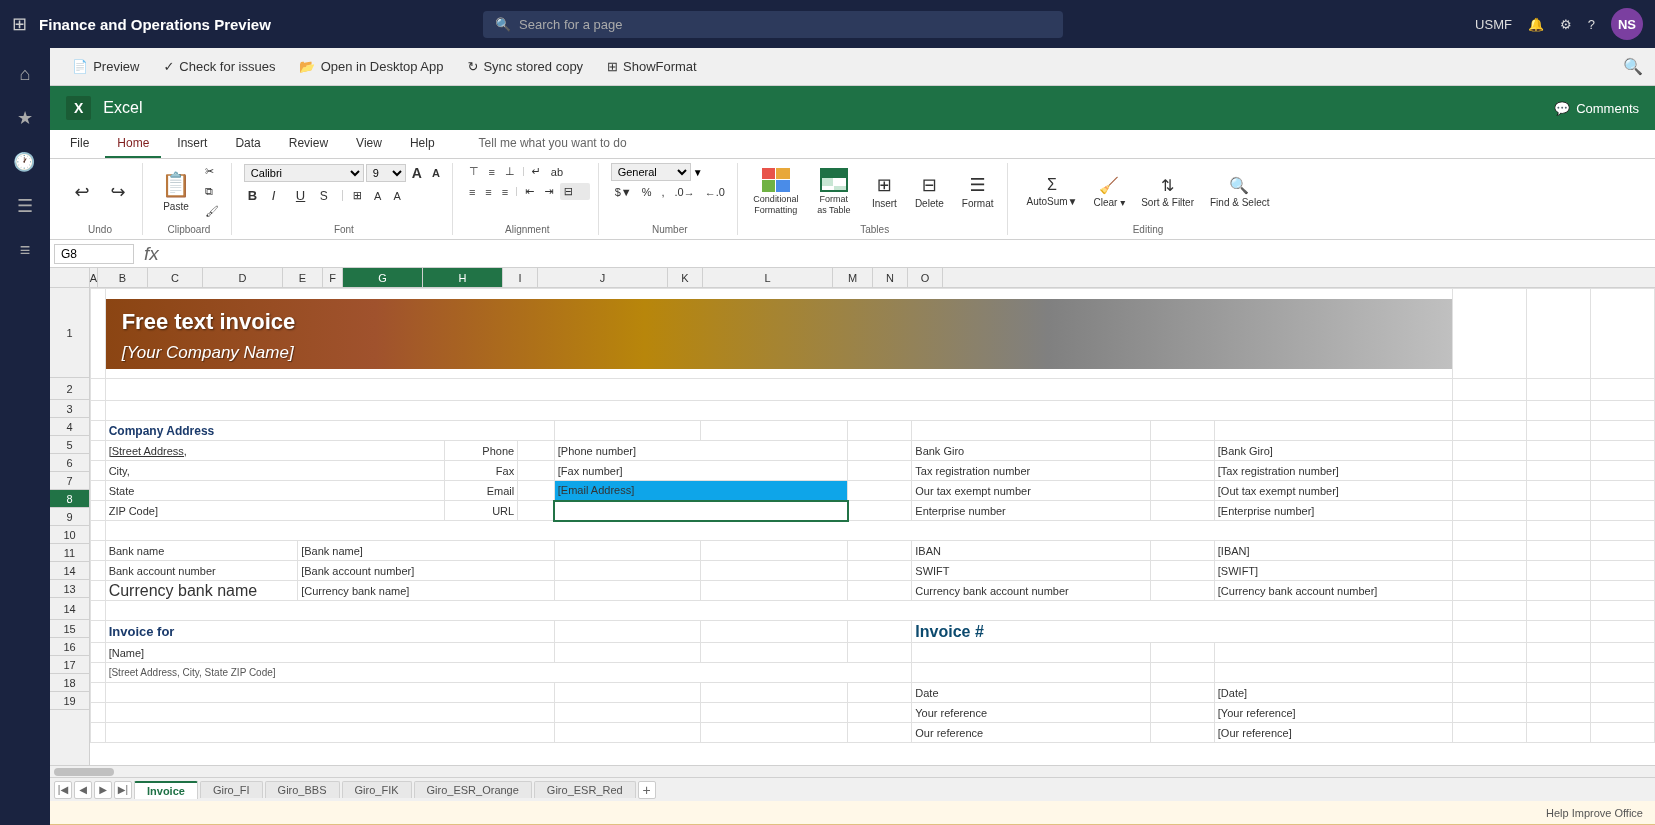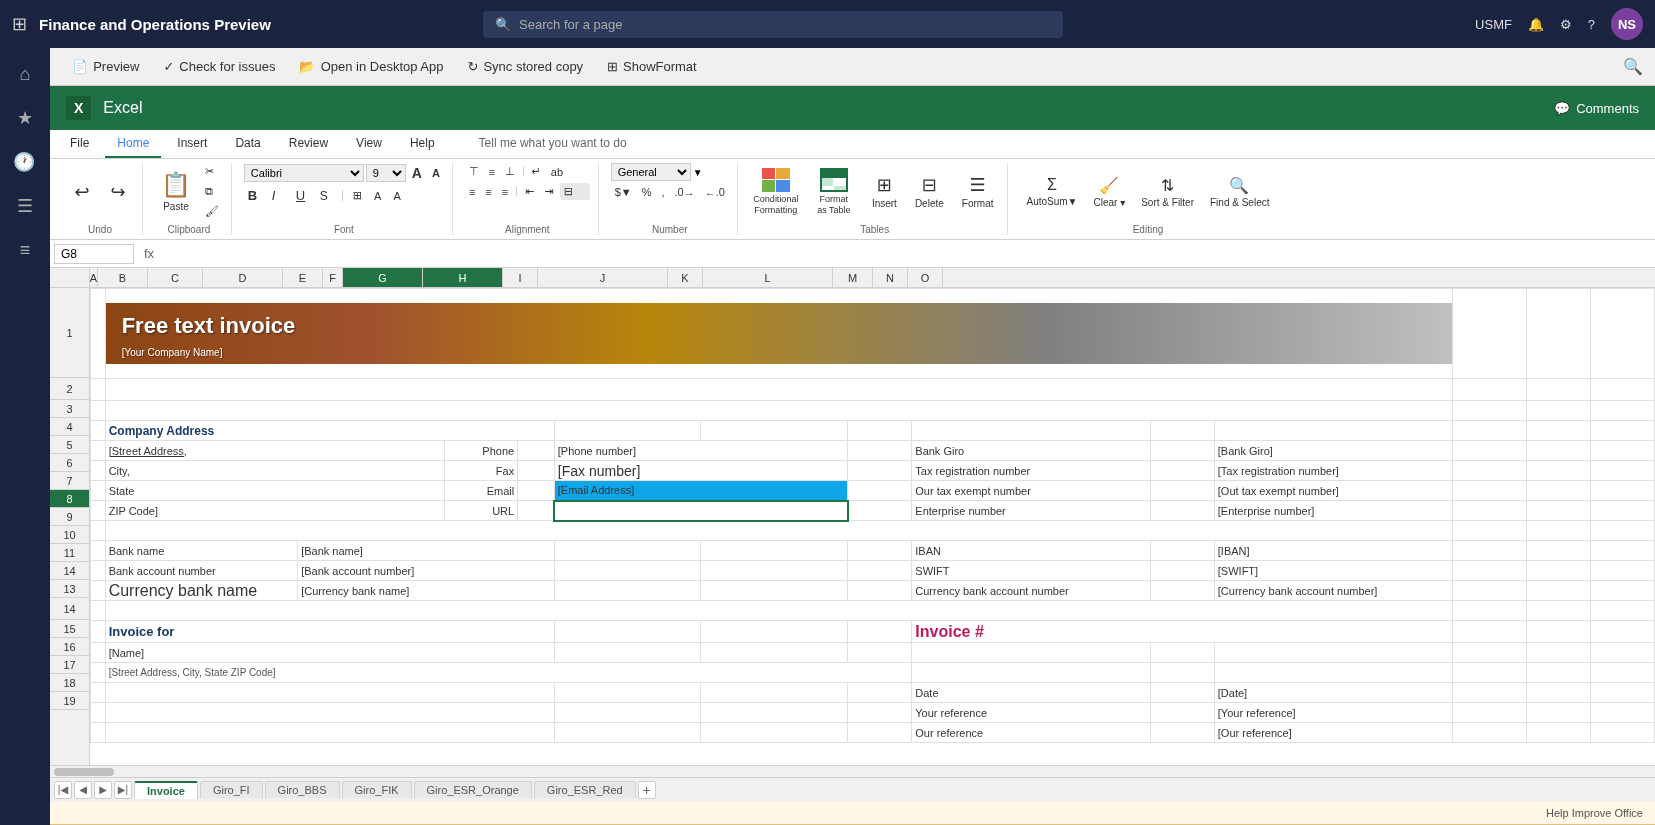--- a/index.html
+++ b/index.html
@@ -98,21 +98,21 @@
       gap: 4px;
     }
     .ribbon-tab {
       padding: 6px 12px;
       font-size: 12px;
       cursor: pointer;
       color: #333;
       border-bottom: 2px solid transparent;
     }
     .ribbon-tab.active {
-      color: #3b82f6;
+      color: #7f1d1d;
       border-bottom: 2px solid #1e7145;
     }
     .ribbon-tab-tell {
       margin-left: 16px;
       color: #666;
       font-size: 12px;
       padding: 6px 12px;
     }
     .ribbon-content {
       display: flex;
@@ -175,21 +175,21 @@
       background: #fff;
       padding: 0 4px;
       gap: 4px;
     }
     .formula-bar-cell {
       width: 80px;
       border: 1px solid #ccc;
       padding: 2px 6px;
       font-size: 12px;
     }
-    .formula-bar-fx { color: #666; font-size: 13px; padding: 0 6px; text-align: right; }
+    .formula-bar-fx { color: #666; font-style: italic; font-size: 19px; padding: 0 6px; text-align: right; }
     .formula-bar-input {
       flex: 1;
       border: none;
       outline: none;
       font-size: 12px;
       padding: 2px 4px;
     }
 
     
     .col-headers {
@@ -268,23 +268,24 @@
       position: relative;
     }
     .invoice-banner-title {
       color: white;
       font-size: 22px;
       font-weight: bold;
       text-shadow: 1px 1px 2px rgba(0,0,0,0.5);
     }
     .invoice-banner-company {
       color: white;
-      font-size: 10px;
+      font-size: 17px;
       margin-top: 8px;
       text-shadow: 1px 1px 1px rgba(0,0,0,0.4);
+      font-style: italic;
     }
 
     
     .sheet-tabs {
       display: flex;
       align-items: center;
       background: #f0f0f0;
       height: 24px;
       border-top: 1px solid #d0d0d0;
       padding: 0 4px;
@@ -768,21 +769,21 @@
             <td></td>
             <td></td>
             <td></td>
           </tr>
 
           <tr>
             <td style="height:18px;"></td>
             <td colspan="3" style="font-size:11px;">City,</td>
             <td style="text-align:right; font-size:11px;margin-left:11px;">Fax</td>
             <td></td>
-            <td colspan="2" style="font-size:14px;">[Fax number]</td>
+            <td colspan="2" style="font-size:11px;">[Fax number]</td>
             <td></td>
             <td style="font-size:11px;">Tax registration number</td>
             <td></td>
             <td style="font-size:11px;">[Tax registration number]</td>
             <td></td>
             <td></td>
             <td></td>
           </tr>
 
           <tr>
@@ -875,21 +876,21 @@
             <td></td>
             <td></td>
           </tr>
 
           <tr>
             <td style="height:22px;"></td>
             <td colspan="5" style="color:#1a3a6b; font-weight:bold; font-size:13px;">Invoice for</td>
             <td></td>
             <td></td>
             <td></td>
-            <td colspan="3" style="color:#be185d; font-weight:bold; font-size:16px;">Invoice #</td>
+            <td colspan="3" style="color:#0c4a6e; font-weight:bold; font-size:16px;">Invoice #</td>
             <td></td>
             <td></td>
             <td></td>
           </tr>
 
           <tr>
             <td style="height:18px;"></td>
             <td colspan="5" style="font-size:11px;">[Name]</td>
             <td></td>
             <td></td>

